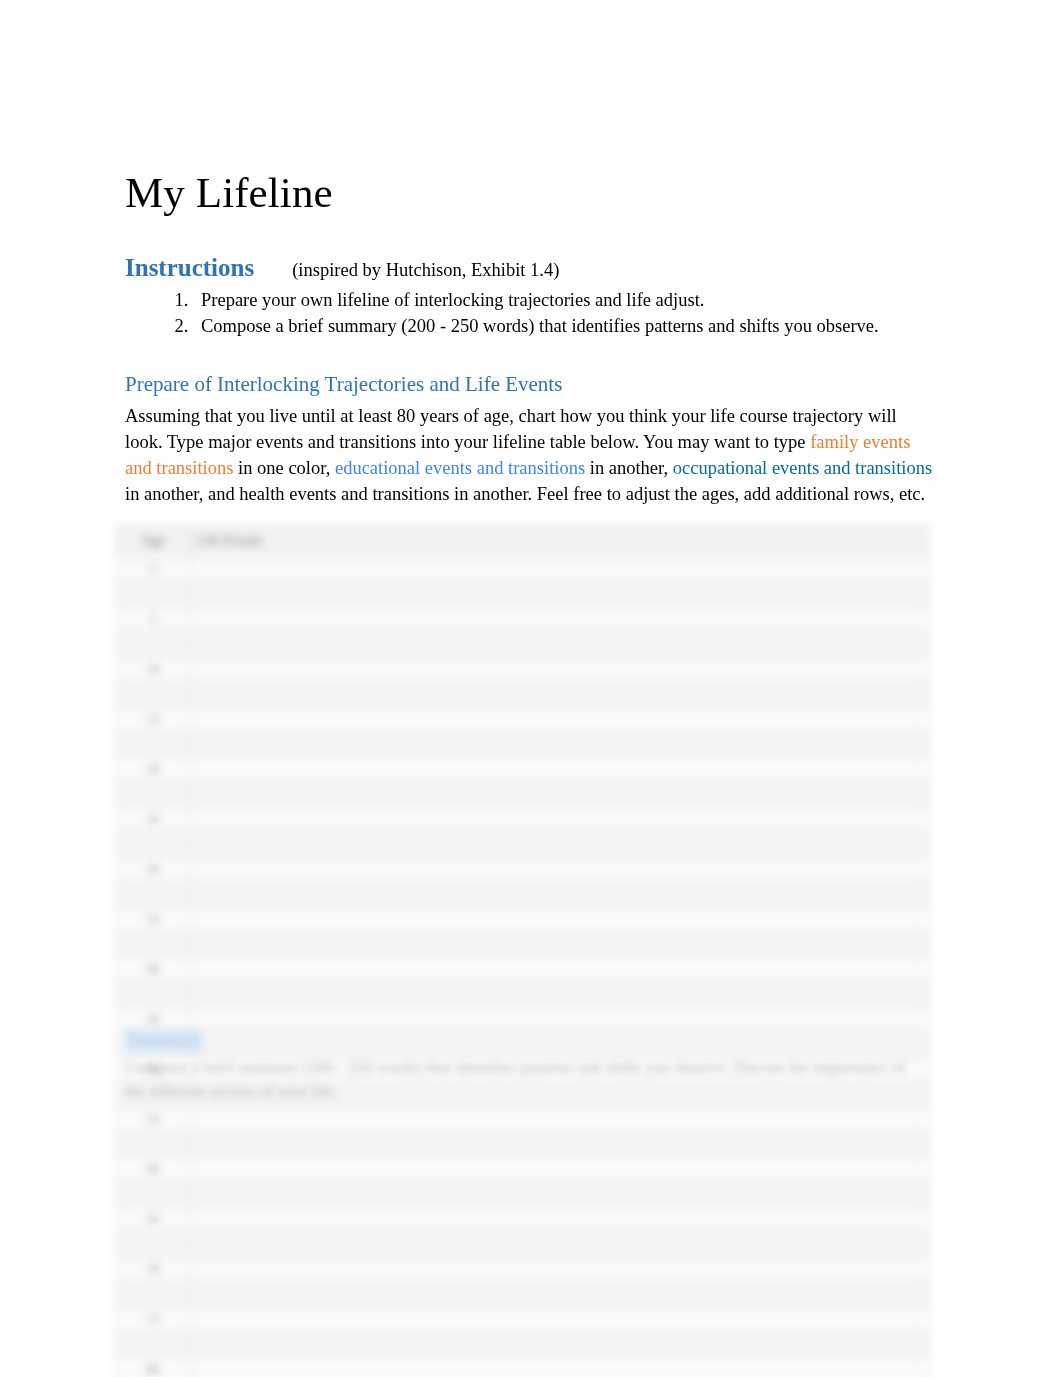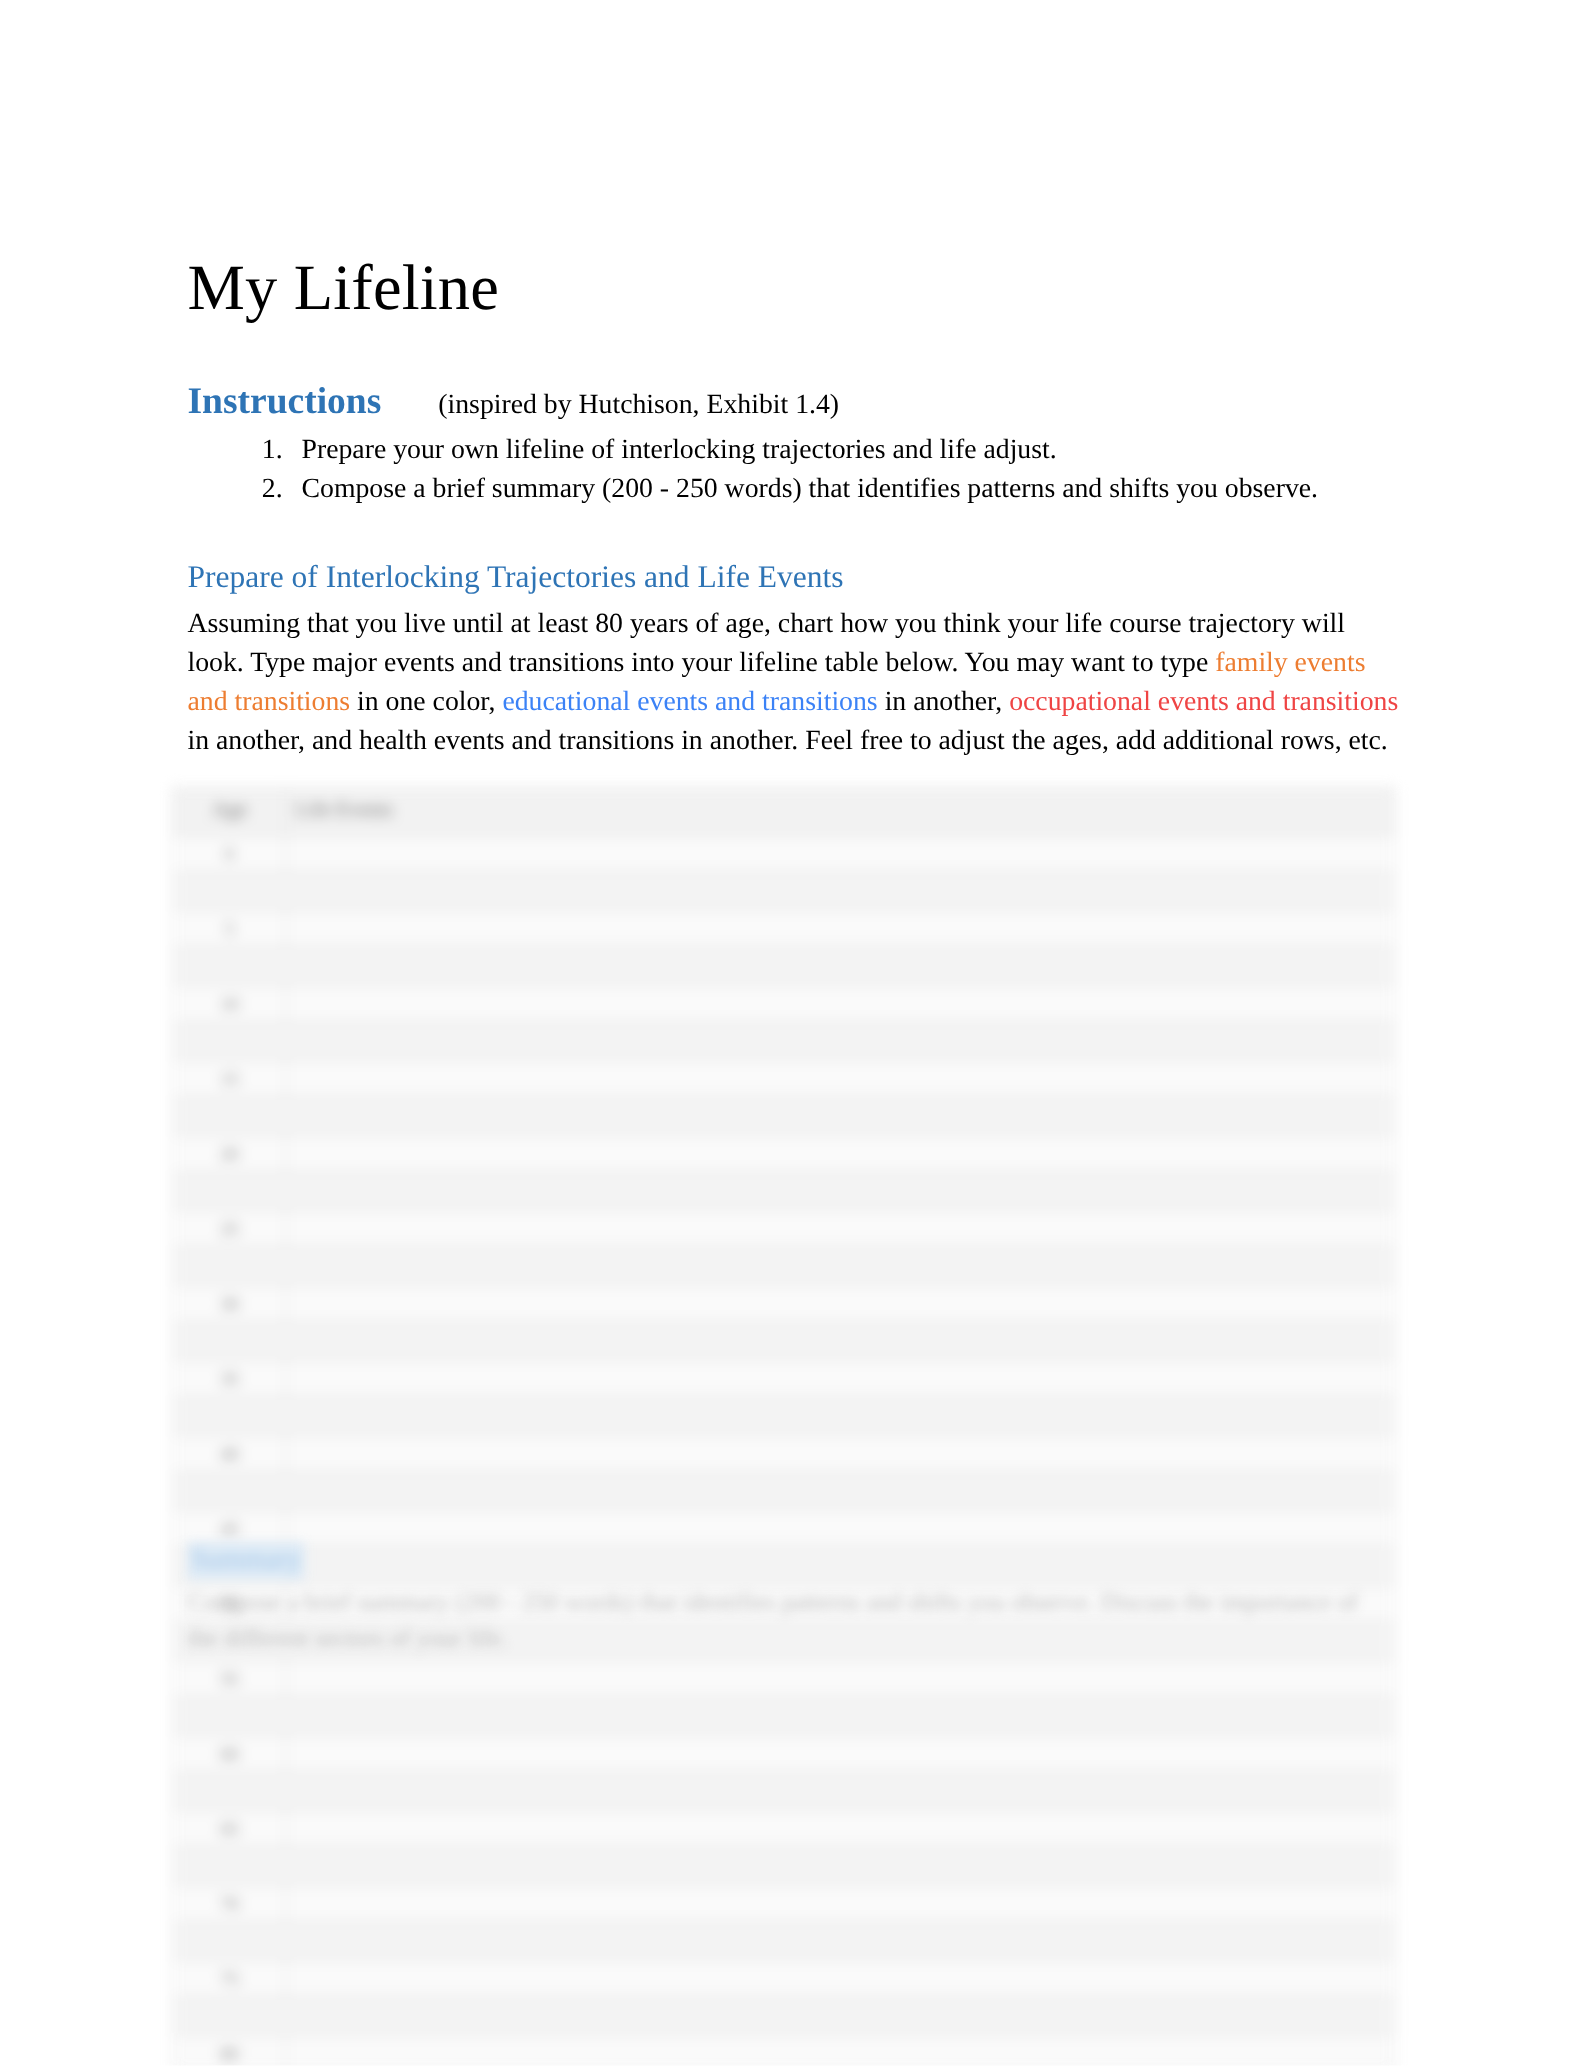--- a/index.html
+++ b/index.html
@@ -86,21 +86,21 @@
   
   .body-para {
     margin-top: 5px;
     font-size: 18.5px;
     line-height: 1.41;
     color: #000000;
     text-align: left;
   }
   .c-family      { color: #ED7D31; }
   .c-educational { color: #3b82f6; }
-  .c-occupational{ color: #ef4444; }
+  .c-occupational{ color: #0369a1; }
   .c-health      { color: #000000; }
 
   
   .table-wrap {
     position: absolute;
     left: 110px;
     top: 521px;
     width: 825px;
     height: 486px;
     filter: blur(4.2px);

